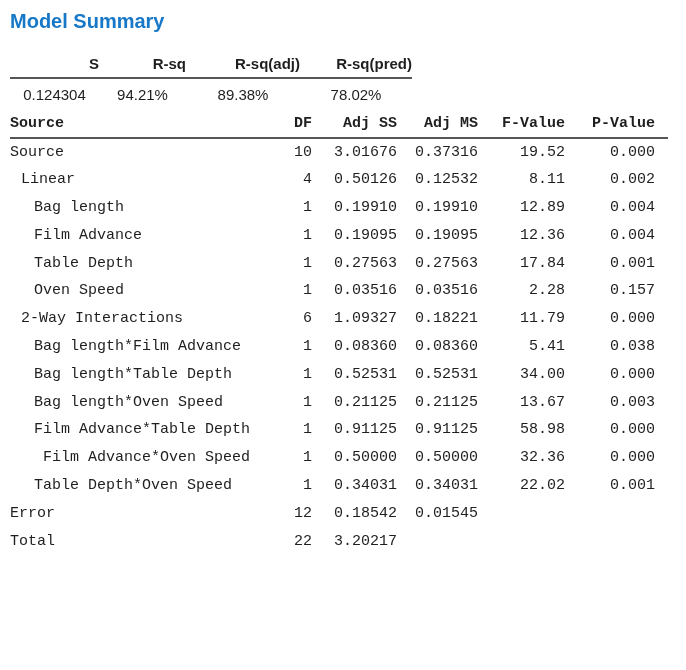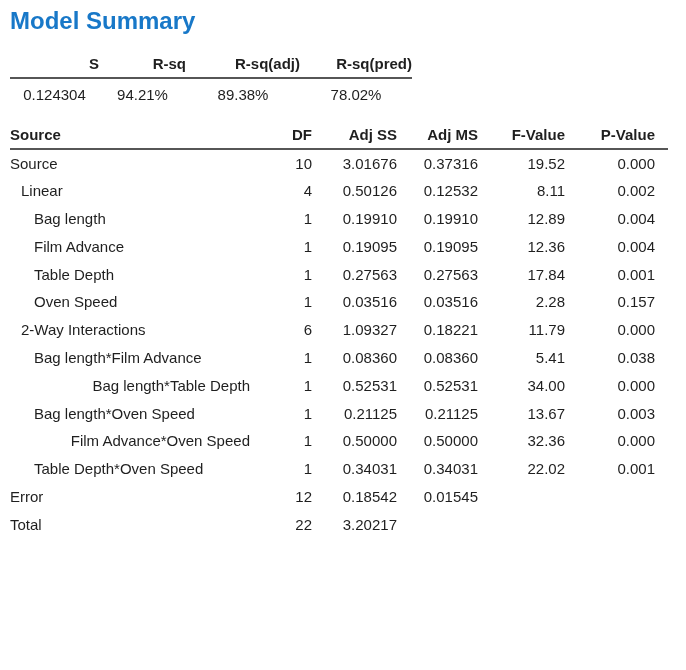--- a/index.html
+++ b/index.html
@@ -10,21 +10,21 @@
   }
   body {
     font-family: "Liberation Sans", sans-serif;
     color: #1f1f1f;
     -webkit-font-smoothing: antialiased;
   }
   .container { padding: 8px 10px 0 10px; }
 
   .section-title {
     color: #1878c8;
-    font-size: 24px;
+    font-size: 20px;
     font-weight: bold;
     line-height: 26px;
   }
   .title-anova { margin-top: 68px; }
 
   table { border-collapse: collapse; table-layout: fixed; }
   th, td {
     font-size: 15px;
     white-space: nowrap;
     vertical-align: middle;
@@ -34,21 +34,21 @@
     font-weight: bold;
     border-bottom: 2px solid #565656;
   }
 
   
   .summary-table { width: 402px; margin-top: 16px; }
   .summary-table th { height: 28px; }
   .summary-table td { height: 27px; padding-top: 4px; text-align: center; }
 
   
-  .anova-table { width: 658px; margin-top: 15px; }
+  .anova-table { width: 658px; margin-top: 4px; font-family: Liberation Mono, monospace; }
   .anova-table th { height: 29px; }
   .anova-table td { height: 27.8px; }
   .anova-table th.src, .anova-table td.src { text-align: left; }
   .anova-table th.pval, .anova-table td.pval { padding-right: 13px; }
 </style>
 </head>
 <body>
 
 <div class="container">
 
@@ -159,34 +159,42 @@
         </tr>
         <tr>
           <td class="src" style="padding-left: 24px;">Bag length*Film Advance</td>
           <td>1</td>
           <td>0.08360</td>
           <td>0.08360</td>
           <td>5.41</td>
           <td class="pval">0.038</td>
         </tr>
         <tr>
-          <td class="src" style="padding-left: 24px; text-align: right;">Bag length*Table Depth</td>
+          <td class="src" style="padding-left: 24px;">Bag length*Table Depth</td>
           <td>1</td>
           <td>0.52531</td>
           <td>0.52531</td>
           <td>34.00</td>
           <td class="pval">0.000</td>
         </tr>
         <tr>
           <td class="src" style="padding-left: 24px;">Bag length*Oven Speed</td>
           <td>1</td>
           <td>0.21125</td>
           <td>0.21125</td>
           <td>13.67</td>
           <td class="pval">0.003</td>
+        </tr>
+        <tr>
+          <td class="src" style="padding-left: 24px;">Film Advance*Table Depth</td>
+          <td>1</td>
+          <td>0.91125</td>
+          <td>0.91125</td>
+          <td>58.98</td>
+          <td class="pval">0.000</td>
         </tr>
         <tr>
           <td class="src" style="padding-left: 24px; text-align: right;">Film Advance*Oven Speed</td>
           <td>1</td>
           <td>0.50000</td>
           <td>0.50000</td>
           <td>32.36</td>
           <td class="pval">0.000</td>
         </tr>
         <tr>

